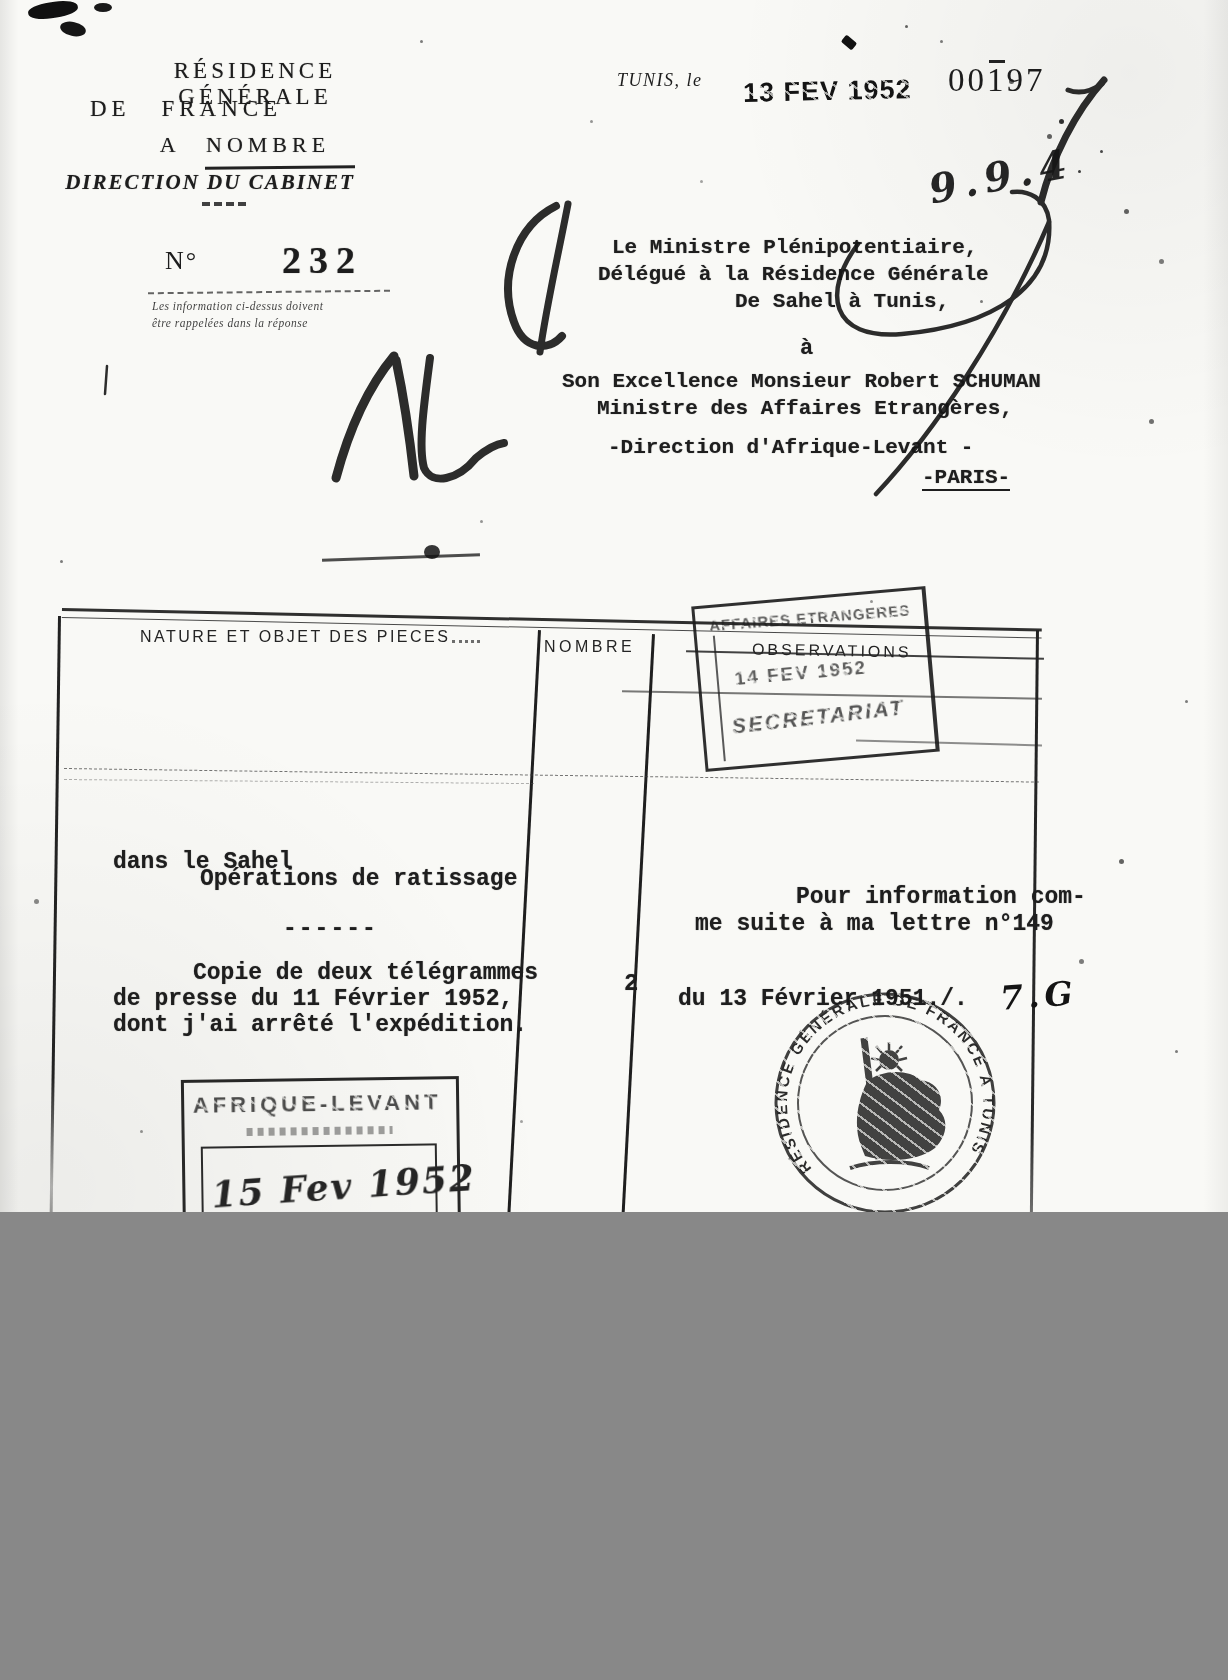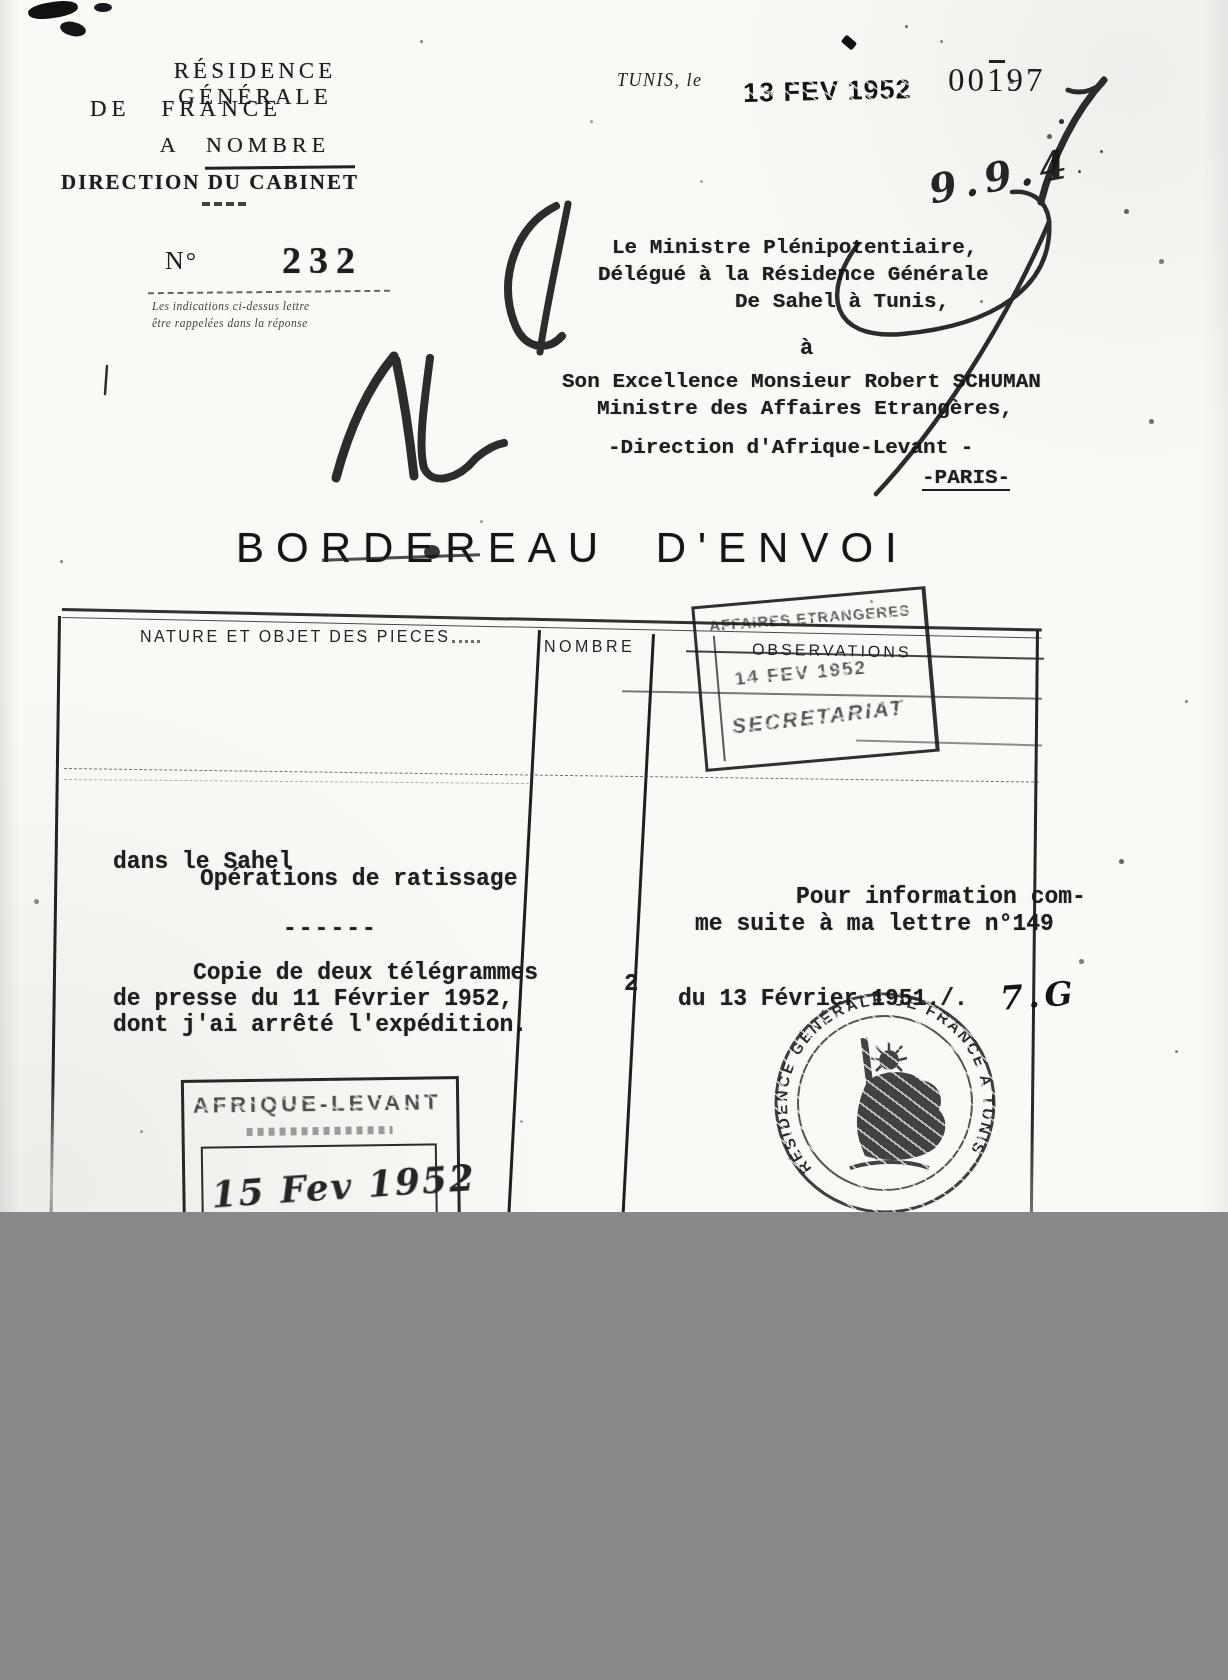--- a/index.html
+++ b/index.html
@@ -64,28 +64,28 @@
   <div class="smudge"></div>
   <div class="abs" style="left:28px;top:2px;width:50px;height:16px;background:#111;border-radius:45%;transform:rotate(-8deg);"></div>
   <div class="abs" style="left:60px;top:22px;width:26px;height:14px;background:#161616;border-radius:50%;transform:rotate(12deg);"></div>
   <div class="abs" style="left:94px;top:3px;width:18px;height:9px;background:#1a1a1a;border-radius:50%;"></div>
   <div class="abs" style="left:842px;top:38px;width:14px;height:9px;background:#111;border-radius:2px;transform:rotate(40deg);"></div>
 
   <div>
     <div class="abs serif" style="left:95px;top:58px;width:320px;text-align:center;font-size:23px;letter-spacing:4px;word-spacing:18px;text-shadow:0 0 1px rgba(0,0,0,.4);">RÉSIDENCE GÉNÉRALE</div>
     <div class="abs serif" style="left:90px;top:96px;width:300px;font-size:23px;letter-spacing:5px;word-spacing:20px;text-shadow:0 0 1px rgba(0,0,0,.4);">DE FRANCE</div>
     <div class="abs serif" style="left:95px;top:132px;width:300px;text-align:center;font-size:22px;letter-spacing:5px;word-spacing:16px;text-shadow:0 0 1px rgba(0,0,0,.4);">A NOMBRE</div>
-    <div class="abs serif" style="left:60px;top:170px;width:300px;text-align:center;font-size:21px;letter-spacing:2px;font-weight:bold;text-shadow:0 0 1px rgba(0,0,0,.45);">DIRECTION DU CABINET</div>
+    <div class="abs serif" style="left:60px;top:170px;width:300px;text-align:center;font-size:21px;letter-spacing:2px;font-weight:bold;text-shadow:0 0 1px rgba(0,0,0,.45);font-style:italic;">DIRECTION DU CABINET</div>
     <div class="abs hline" style="left:205px;top:166px;width:150px;height:3px;transform:rotate(-0.5deg);"></div>
     <div class="abs" style="left:202px;top:202px;width:44px;height:0;border-top:4px dashed #222;opacity:.85;"></div>
 
     <div class="abs serif" style="left:165px;top:246px;font-size:26px;letter-spacing:2px;">N°</div>
     <div class="abs serif" style="left:282px;top:238px;font-size:38px;font-weight:bold;letter-spacing:8px;text-shadow:0 0 1px rgba(0,0,0,.5);">232</div>
     <div class="abs" style="left:148px;top:291px;width:242px;border-top:2px dashed #333;opacity:.75;transform:rotate(-0.6deg);"></div>
-    <div class="abs serif" style="left:152px;top:300px;font-size:11.5px;font-style:italic;opacity:.85;letter-spacing:.5px;">Les indications ci-dessus lettre</div>
+    <div class="abs serif" style="left:152px;top:300px;font-size:11.5px;font-style:italic;opacity:.85;letter-spacing:.5px;">Les information ci-dessus doivent</div>
     <div class="abs serif" style="left:152px;top:317px;font-size:11.5px;font-style:italic;opacity:.85;letter-spacing:.5px;">être rappelées dans la réponse</div>
   </div>
 
   <div>
     <div class="abs serif" style="left:617px;top:70px;font-size:18px;letter-spacing:1.5px;font-style:italic;">TUNIS, le</div>
     <div class="abs sans distress" style="left:743px;top:76px;font-size:27px;font-weight:bold;letter-spacing:1px;transform:rotate(-1.3deg);color:#141414;">13 FEV 1952</div>
     <div class="abs serif" style="left:948px;top:62px;font-size:33px;letter-spacing:3px;color:#1c1c1c;">00197</div>
     <div class="abs hline" style="left:989px;top:60px;width:16px;height:3px;"></div>
     <div class="abs hand" style="left:928px;top:152px;font-size:40px;letter-spacing:7px;transform:rotate(-11deg);font-weight:bold;opacity:.92;">9.9.4</div>
   </div>
@@ -94,21 +94,20 @@
     <div class="abs mono" style="left:612px;top:236px;font-size:21px;">Le Ministre Plénipotentiaire,</div>
     <div class="abs mono" style="left:598px;top:263px;font-size:21px;">Délégué à la Résidence Générale</div>
     <div class="abs mono" style="left:735px;top:290px;font-size:21px;">De Sahel à Tunis,</div>
     <div class="abs mono" style="left:800px;top:336px;font-size:22px;">à</div>
     <div class="abs mono" style="left:562px;top:370px;font-size:21px;">Son Excellence Monsieur Robert SCHUMAN</div>
     <div class="abs mono" style="left:597px;top:397px;font-size:21px;">Ministre des Affaires Etrangères,</div>
     <div class="abs mono" style="left:608px;top:436px;font-size:21px;">-Direction d'Afrique-Levant -</div>
     <div class="abs mono" style="left:922px;top:466px;font-size:21px;border-bottom:2px solid #1e1e1e;">-PARIS-</div>
   </div>
 
-  <div class="abs sans" style="left:236px;top:524px;font-size:42px;letter-spacing:12px;word-spacing:22px;color:#151515;text-shadow:0 0 1px rgba(0,0,0,.35);">BORDEREAU D'ENVOI</div>
   <div class="abs hline" style="left:322px;top:556px;width:158px;height:3px;transform:rotate(-2deg);opacity:.8;"></div>
   <div class="abs" style="left:424px;top:545px;width:16px;height:14px;background:#141414;border-radius:50%;opacity:.85;"></div>
 
   <div>
     <div class="abs" style="left:62px;top:608px;width:980px;height:6px;border-top:3px solid #1f1f1f;border-bottom:1.5px solid #3a3a3a;transform:rotate(1.2deg);transform-origin:left top;opacity:.92;"></div>
     <div class="abs" style="left:58px;top:616px;width:2.5px;height:840px;transform:rotate(0.8deg);transform-origin:top left;background:linear-gradient(to bottom,#222 0%,#222 55%,rgba(34,34,34,.3) 68%,#333 82%,rgba(0,0,0,.08) 100%);"></div>
     <div class="abs" style="left:538px;top:630px;width:2.5px;height:890px;transform:rotate(3deg);transform-origin:top left;background:linear-gradient(to bottom,#1f1f1f 0%,#1f1f1f 85%,rgba(0,0,0,.25) 100%);"></div>
     <div class="abs" style="left:652px;top:634px;width:2.5px;height:888px;transform:rotate(3deg);transform-origin:top left;background:linear-gradient(to bottom,#1f1f1f 0%,#1f1f1f 85%,rgba(0,0,0,.25) 100%);"></div>
     <div class="abs" style="left:1036px;top:630px;width:2.5px;height:715px;transform:rotate(0.6deg);transform-origin:top left;background:linear-gradient(to bottom,#222 0%,#2a2a2a 70%,rgba(0,0,0,.1) 100%);"></div>
     <div class="abs hline" style="left:686px;top:654px;width:358px;height:2px;transform:rotate(1.2deg);opacity:.85;"></div>

